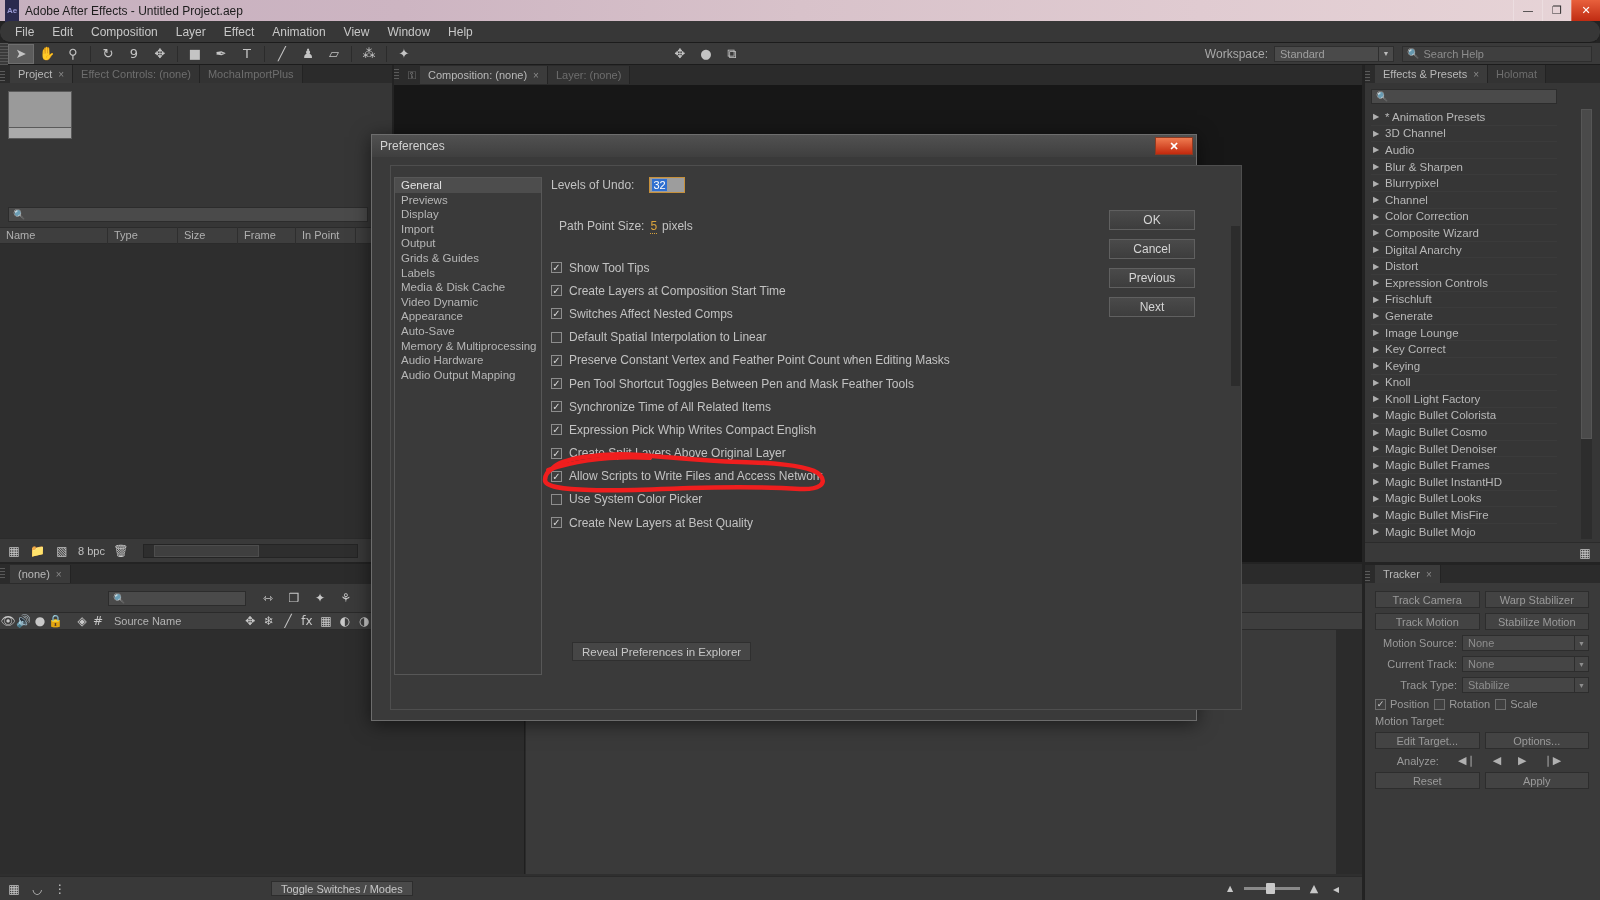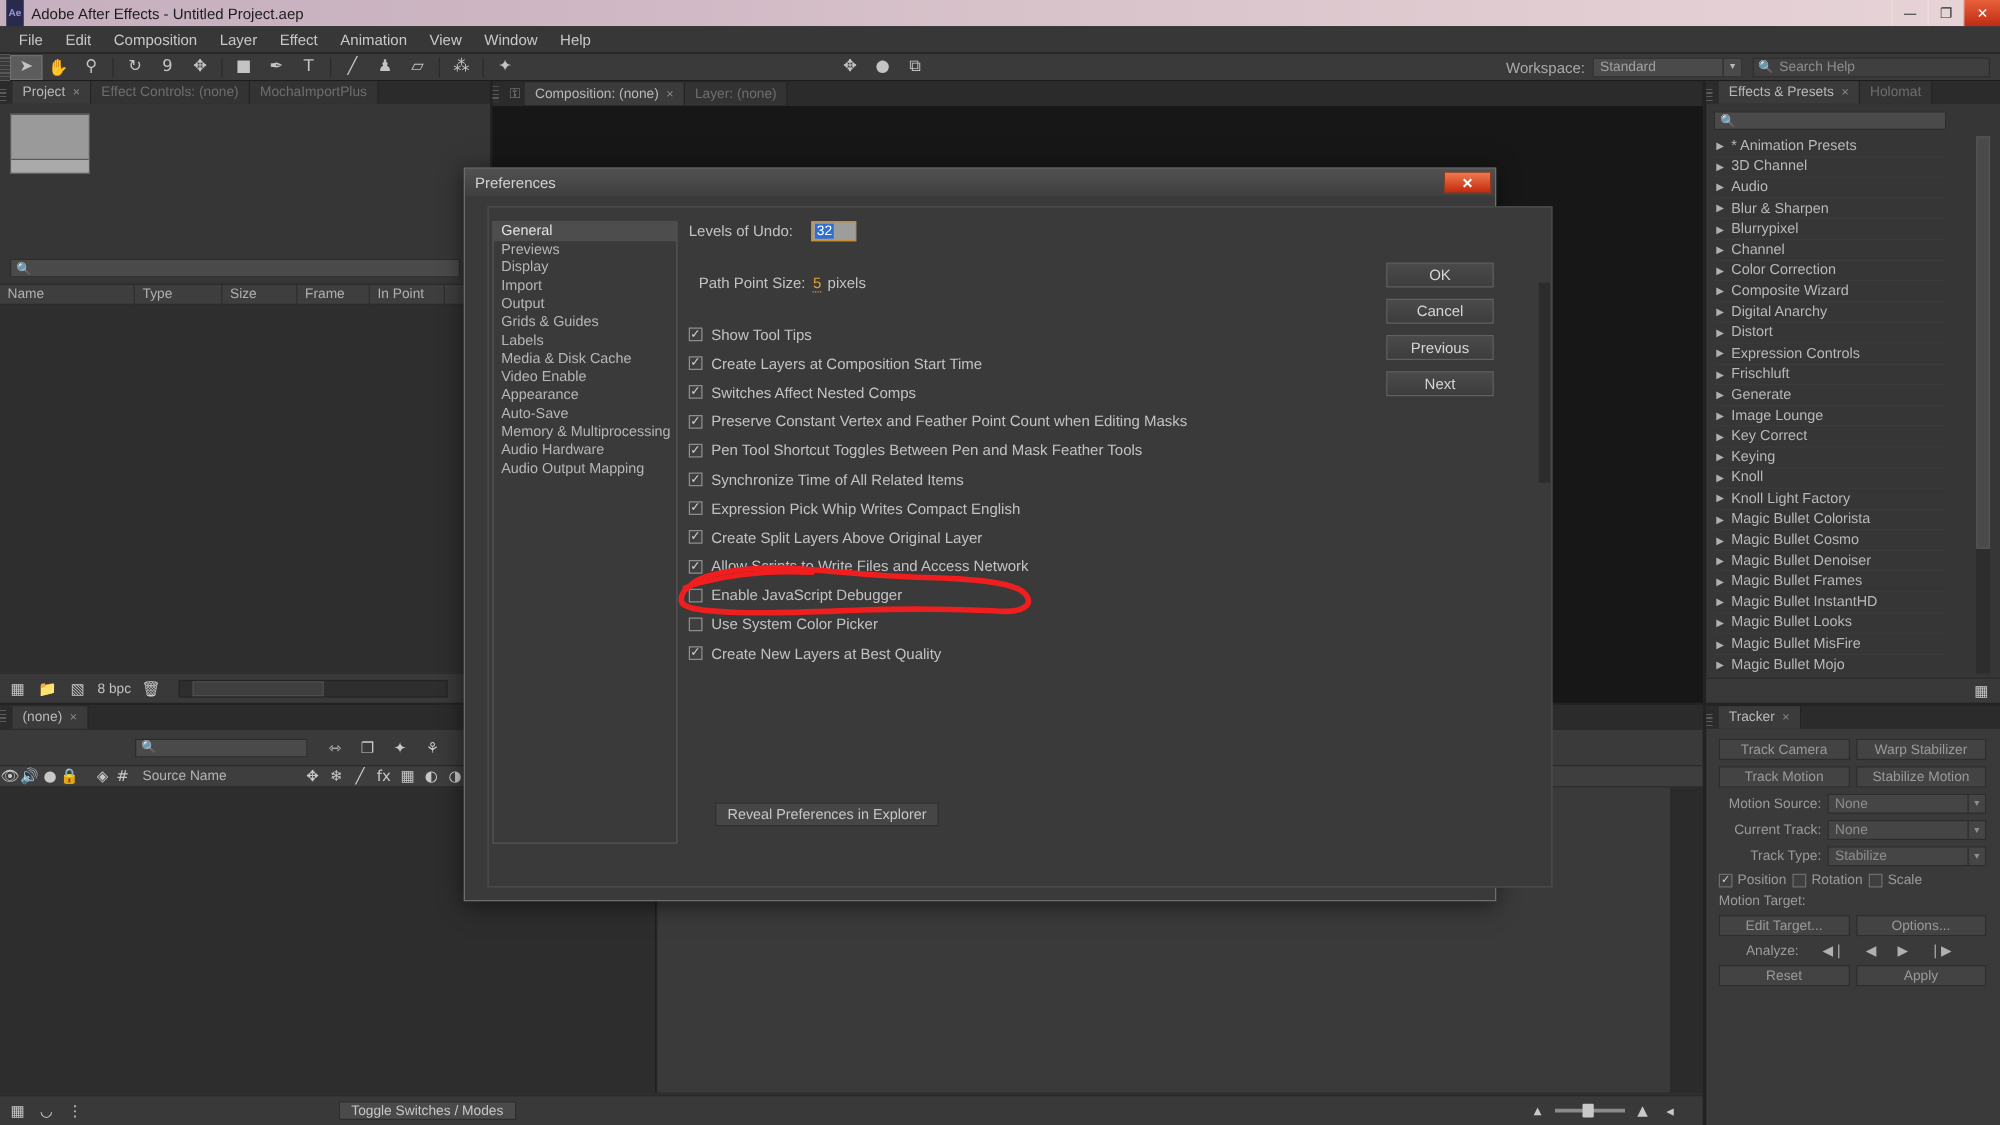--- a/index.html
+++ b/index.html
@@ -27,21 +27,21 @@
     width:29px;height:21px;display:flex;align-items:center;justify-content:center;
     font-family:"DejaVu Sans", sans-serif; font-size:11px; color:#2b2b2b;
     border-left:1px solid rgba(255,255,255,.25);
   }
   #winbtns div.close{ background:linear-gradient(to bottom,#e8603c,#c02b12); color:#fff; }
 
   
   #menubar{
     position:absolute; left:0; top:21px; width:1600px; height:22px;
     background:#373737; border-bottom:1px solid #1c1c1c;
-    display:flex; align-items:center; padding-left:6px;
+    display:flex; align-items:center; padding-left:6px;border-radius:10px;
   }
   #menubar span{ padding:0 9px; line-height:22px; font-size:12px; color:#c8c8c8; }
 
   
   #toolbar{
     position:absolute; left:0; top:43px; width:1600px; height:22px;
     background:#3a3a3a; border-bottom:1px solid #1c1c1c;
     display:flex; align-items:center;
   }
   .tgrip{ width:8px;height:22px; background:repeating-linear-gradient(to bottom,#565656 0 1px,transparent 1px 3px); }
@@ -574,21 +574,21 @@
   <div id="prefs-inner">
     <div id="cat-list">
         <div class="cat sel">General</div>
         <div class="cat">Previews</div>
         <div class="cat">Display</div>
         <div class="cat">Import</div>
         <div class="cat">Output</div>
         <div class="cat">Grids &amp; Guides</div>
         <div class="cat">Labels</div>
         <div class="cat">Media &amp; Disk Cache</div>
-        <div class="cat">Video Enable</div>
+        <div class="cat">Video Dynamic</div>
         <div class="cat">Appearance</div>
         <div class="cat">Auto-Save</div>
         <div class="cat">Memory &amp; Multiprocessing</div>
         <div class="cat">Audio Hardware</div>
         <div class="cat">Audio Output Mapping</div>
       </div>
     <div id="pane">
       <div class="fld-row" style="height:22px;">
         <span>Levels of Undo:</span>
         <div id="undo-input" style="margin-left:15px;">
@@ -607,20 +607,24 @@
           </div>
           <div class="opt">
             <span class="box">✓</span>
             <span>Create Layers at Composition Start Time</span>
           </div>
           <div class="opt">
             <span class="box">✓</span>
             <span>Switches Affect Nested Comps</span>
           </div>
           <div class="opt">
+            <span class="box"></span>
+            <span>Default Spatial Interpolation to Linear</span>
+          </div>
+          <div class="opt">
             <span class="box">✓</span>
             <span>Preserve Constant Vertex and Feather Point Count when Editing Masks</span>
           </div>
           <div class="opt">
             <span class="box">✓</span>
             <span>Pen Tool Shortcut Toggles Between Pen and Mask Feather Tools</span>
           </div>
           <div class="opt">
             <span class="box">✓</span>
             <span>Synchronize Time of All Related Items</span>
@@ -629,24 +633,20 @@
             <span class="box">✓</span>
             <span>Expression Pick Whip Writes Compact English</span>
           </div>
           <div class="opt">
             <span class="box">✓</span>
             <span>Create Split Layers Above Original Layer</span>
           </div>
           <div class="opt">
             <span class="box">✓</span>
             <span>Allow Scripts to Write Files and Access Network</span>
-          </div>
-          <div class="opt">
-            <span class="box"></span>
-            <span>Enable JavaScript Debugger</span>
           </div>
           <div class="opt">
             <span class="box"></span>
             <span>Use System Color Picker</span>
           </div>
           <div class="opt">
             <span class="box">✓</span>
             <span>Create New Layers at Best Quality</span>
           </div>
         </div>

